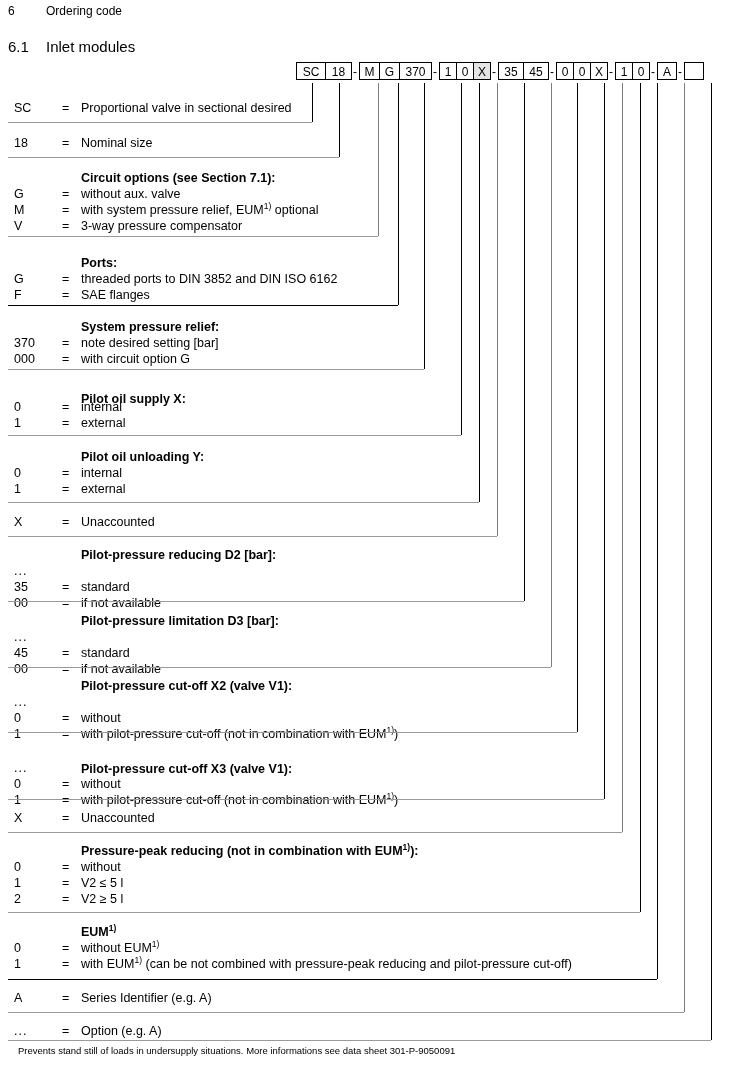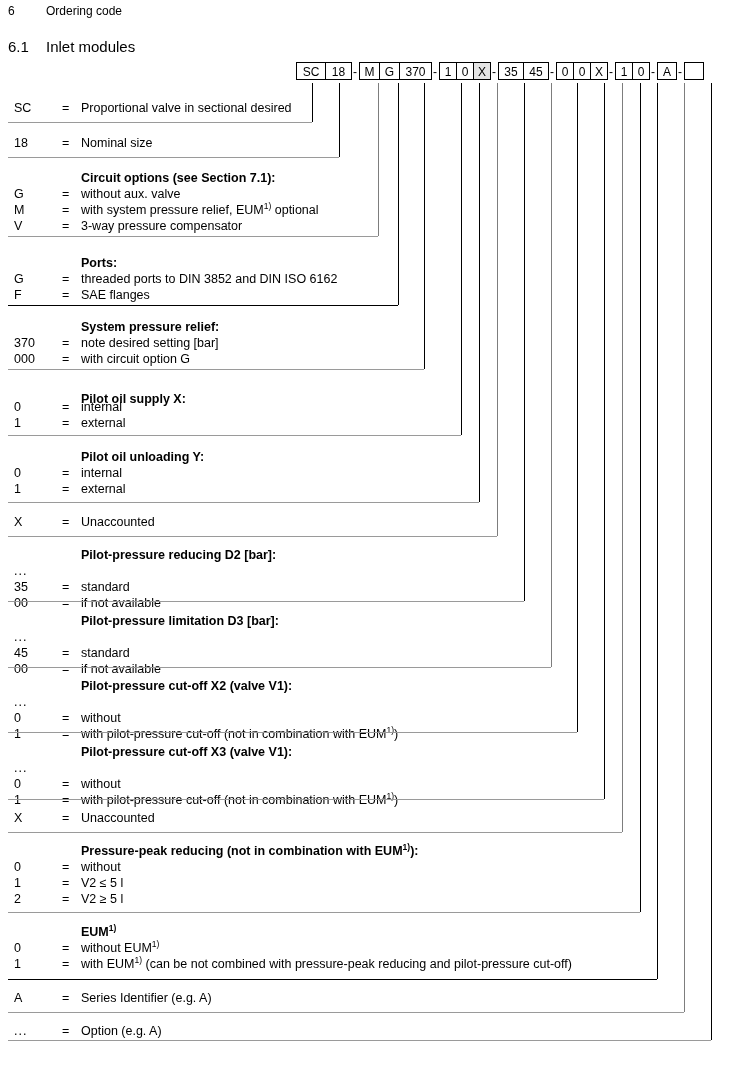--- a/index.html
+++ b/index.html
@@ -236,21 +236,21 @@
     <div class="rule" style="top: 667px; width: 543px;"></div>
     <div class="desc bold" style="top: 679px;">Pilot-pressure cut-off X2 (valve V1):</div>
     <div class="code dots" style="top: 695px;">...</div>
     <div class="code" style="top: 711px;">0</div>
     <div class="eq" style="top: 711px;">=</div>
     <div class="desc" style="top: 711px;">without</div>
     <div class="code" style="top: 727px;">1</div>
     <div class="eq" style="top: 727px;">=</div>
     <div class="desc" style="top: 727px;">with pilot-pressure cut-off (not in combination with EUM<sup>1)</sup>)</div>
     <div class="rule" style="top: 732px; width: 569px;"></div>
-    <div class="desc bold" style="top: 745px;">Pilot-pressure cut-off X3 (valve V1):</div>
+    <div class="desc bold" style="top: 762px;">Pilot-pressure cut-off X3 (valve V1):</div>
     <div class="code dots" style="top: 761px;">...</div>
     <div class="code" style="top: 777px;">0</div>
     <div class="eq" style="top: 777px;">=</div>
     <div class="desc" style="top: 777px;">without</div>
     <div class="code" style="top: 793px;">1</div>
     <div class="eq" style="top: 793px;">=</div>
     <div class="desc" style="top: 793px;">with pilot-pressure cut-off (not in combination with EUM<sup>1)</sup>)</div>
     <div class="rule" style="top: 799px; width: 596px;"></div>
     <div class="code" style="top: 811px;">X</div>
     <div class="eq" style="top: 811px;">=</div>
@@ -279,13 +279,14 @@
     <div class="eq" style="top: 991px;">=</div>
     <div class="desc" style="top: 991px;">Series Identifier (e.g. A)</div>
     <div class="rule" style="top: 1012px; width: 676px;"></div>
     <div class="code dots" style="top: 1024px;">...</div>
     <div class="eq" style="top: 1024px;">=</div>
     <div class="desc" style="top: 1024px;">Option (e.g. A)</div>
     <div class="rule" style="top: 1040px; width: 703px;"></div>
   </div>
 
 <div id="footnote">
+  <div class="l2">Prevents stand still of loads in undersupply situations. More informations see data sheet 301-P-9050091</div>
 </div>
 
 </body></html>

